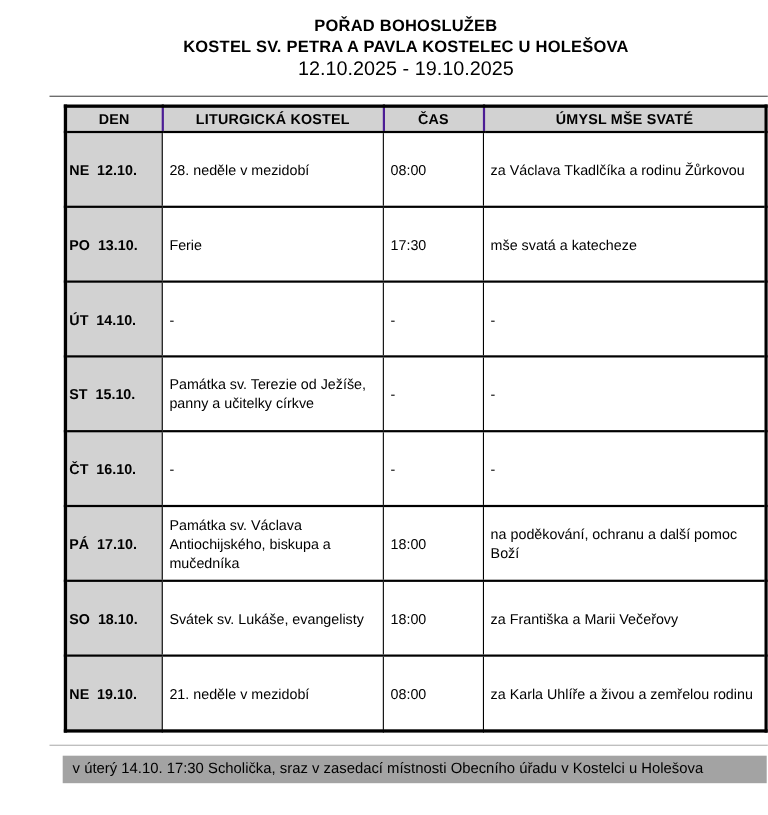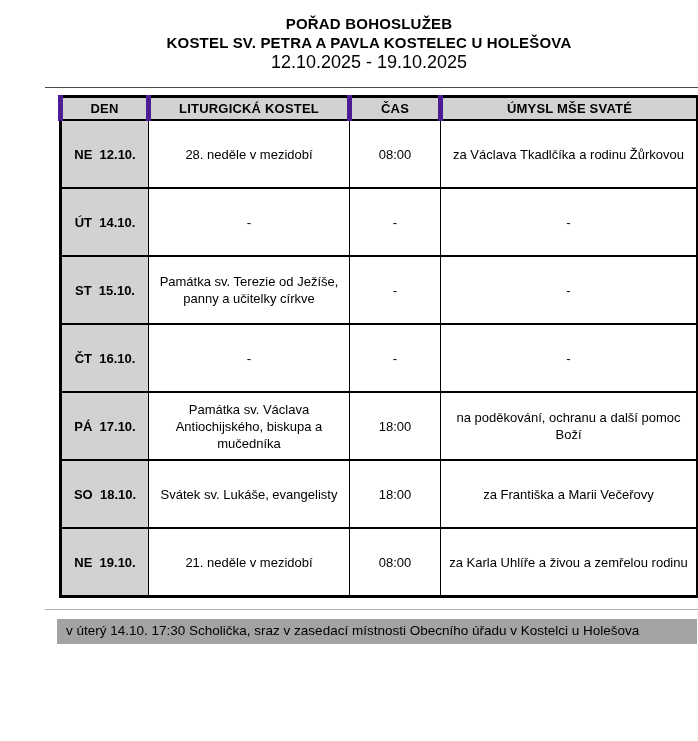--- a/index.html
+++ b/index.html
@@ -36,39 +36,38 @@
     border: 3px solid #000000;
     font-size: 13px;
   }
   col.c-den   { width: 88px; }
   col.c-oslava{ width: 201px; }
   col.c-cas   { width: 91px; }
   col.c-umysl { width: 257px; }
 
   table.schedule th {
     background: #d2d2d2;
-    border-left: 5px solid #4c1d95;
+    border-left: 2px solid #4c1d95;
     border-right: 1px solid #000;
     border-bottom: 2px solid #000;
     font-size: 13px;
     font-weight: bold;
     height: 19px;
     padding: 1px 2px;
     text-align: center;
     vertical-align: middle;
     letter-spacing: 0.2px;
   }
   table.schedule td {
     border-left: 1px solid #000;
     border-right: 1px solid #000;
     border-top: 2px solid #000;
     border-bottom: 2px solid #000;
     height: 62px;
     padding: 2px 6px;
-    text-align: center;
     vertical-align: middle;
     line-height: 17px;
     background: #ffffff;
   }
   table.schedule td.den {
     background: #d2d2d2;
     font-weight: bold;
     white-space: pre;
     padding: 2px 2px;
   }
@@ -113,20 +112,26 @@
       </tr>
     </thead>
     <tbody>
         <tr>
           <td class="den">NE  12.10.</td>
           <td>28. neděle v mezidobí</td>
           <td>08:00</td>
           <td>za Václava Tkadlčíka a rodinu Žůrkovou</td>
         </tr>
         <tr>
+          <td class="den">PO  13.10.</td>
+          <td>Ferie</td>
+          <td>17:30</td>
+          <td>mše svatá a katecheze</td>
+        </tr>
+        <tr>
           <td class="den">ÚT  14.10.</td>
           <td>-</td>
           <td>-</td>
           <td>-</td>
         </tr>
         <tr>
           <td class="den">ST  15.10.</td>
           <td>Památka sv. Terezie od Ježíše, panny a učitelky církve</td>
           <td>-</td>
           <td>-</td>

